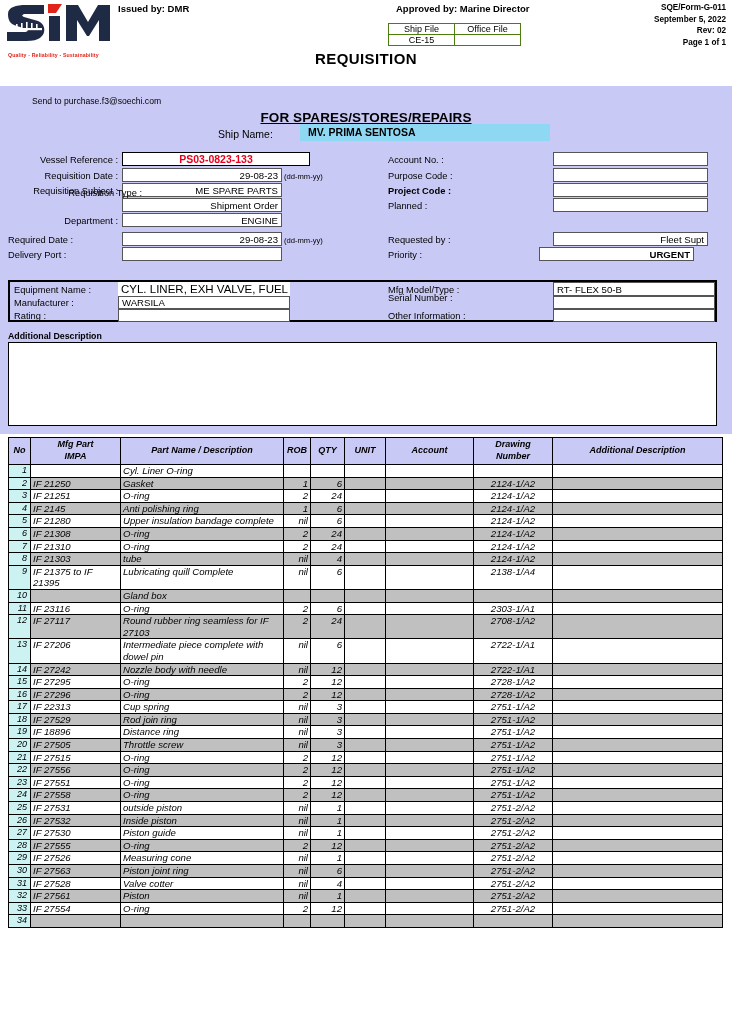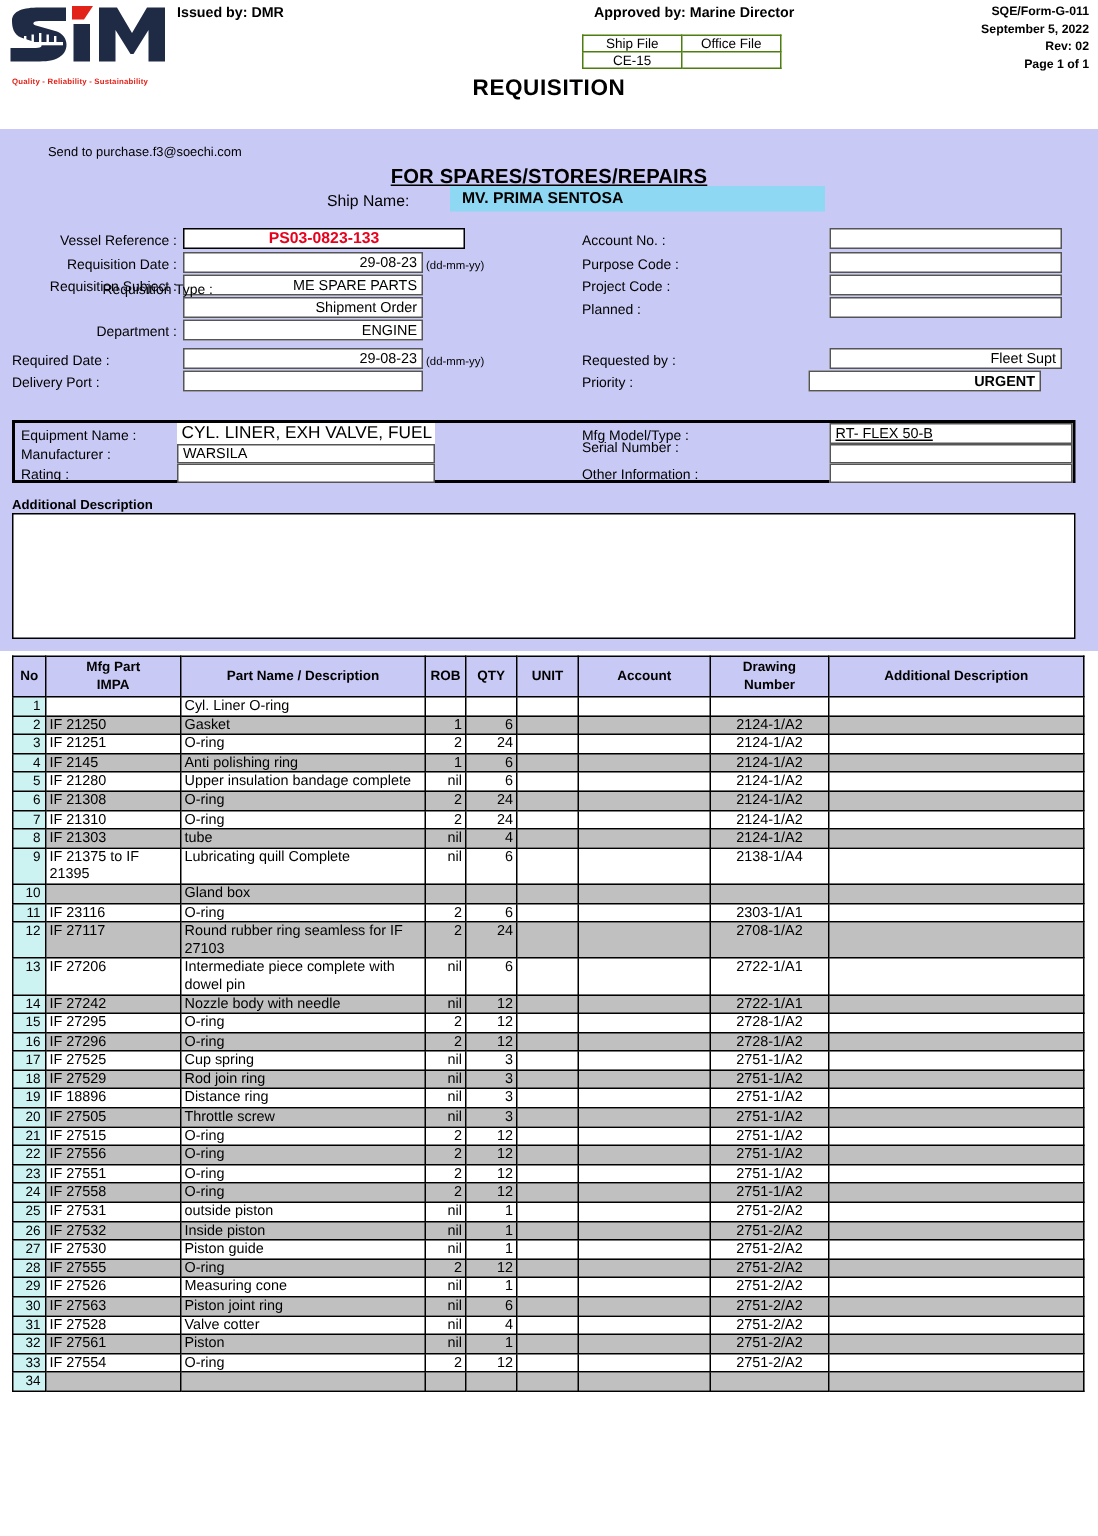--- a/index.html
+++ b/index.html
@@ -72,21 +72,21 @@
   .hint { position: absolute; font-size: 7.6px; }
 
   .eq-frame { position: absolute; left: 8px; top: 194px; width: 709px; height: 42px; border: 2px solid #000; }
   .eq-big { font-size: 11.5px !important; text-align: left !important; }
 
   .addl-title { position: absolute; left: 8px; top: 245px; font-size: 8.8px; font-weight: bold; }
   .addl-box { position: absolute; left: 8px; top: 256px; width: 709px; height: 84px; background:#fff; border: 1px solid #000; }
 
   
   .tbl-wrap { position: absolute; left: 8px; top: 437px; width: 714px; }
-  table.parts { border-collapse: collapse; width: 714px; table-layout: fixed; font-size: 9.6px; }
+  table.parts { border-collapse: collapse; width: 714px; table-layout: fixed; font-size: 9.6px; font-style: italic; }
   table.parts th, table.parts td {
     border: 1px solid #000; padding: 0 2px; vertical-align: top; line-height: 11.6px;
   }
   table.parts thead th {
     background: #C9C9F5; font-weight: bold; text-align: center; font-size: 9px;
     height: 27px; vertical-align: middle; padding: 1px;
   }
   .c-no   { width: 22px; }
   .c-mfg  { width: 90px; }
   .c-part { width: 163px; }
@@ -176,21 +176,21 @@
 
     <div class="lbl" style="left:0;top:130px;width:118px;">Department  :</div>
     <div class="ibox" style="left:122px;top:127px;width:160px;height:14px;line-height:13px;">ENGINE</div>
 
     <div class="lbl-l" style="left:388px;top:69px;">Account No.  :</div>
     <div class="ibox" style="left:553px;top:66px;width:155px;height:14px;line-height:13px;"></div>
 
     <div class="lbl-l" style="left:388px;top:85px;">Purpose Code  :</div>
     <div class="ibox" style="left:553px;top:82px;width:155px;height:14px;line-height:13px;"></div>
 
-    <div class="lbl-l" style="left:388px;top:100px;">Project Code  :</div>
+    <div class="lbl-l" style="left:388px;top:100px;font-weight:bold;">Project Code  :</div>
     <div class="ibox" style="left:553px;top:97px;width:155px;height:14px;line-height:13px;"></div>
 
     <div class="lbl-l" style="left:388px;top:115px;">Planned :</div>
     <div class="ibox" style="left:553px;top:112px;width:155px;height:14px;line-height:13px;"></div>
 
     <div class="lbl-l" style="left:8px;top:149px;">Required Date :</div>
     <div class="ibox" style="left:122px;top:146px;width:160px;height:14px;line-height:13px;">29-08-23</div>
     <div class="hint" style="left:284px;top:150px;">(dd-mm-yy)</div>
 
     <div class="lbl-l" style="left:8px;top:164px;">Delivery Port :</div>
@@ -207,21 +207,21 @@
     <div class="lbl-l" style="left:14px;top:199px;">Equipment Name :</div>
     <div class="ibox lft eq-big" style="left:118px;top:196px;width:172px;height:15px;line-height:14px;border:none;background:#fff;">CYL. LINER, EXH VALVE, FUEL INJ</div>
 
     <div class="lbl-l" style="left:14px;top:212px;">Manufacturer :</div>
     <div class="ibox lft" style="left:118px;top:210px;width:172px;height:13px;line-height:12px;">WARSILA</div>
 
     <div class="lbl-l" style="left:14px;top:225px;">Rating :</div>
     <div class="ibox lft" style="left:118px;top:223px;width:172px;height:13px;line-height:12px;"></div>
 
     <div class="lbl-l" style="left:388px;top:199px;">Mfg Model/Type :</div>
-    <div class="ibox lft" style="left:553px;top:196px;width:162px;height:14px;line-height:13px;text-decoration:underline;">RT- FLEX 50-B</div>
+    <div class="ibox lft" style="left:553px;top:196px;width:162px;height:14px;line-height:13px;">RT- FLEX 50-B</div>
 
     <div class="lbl-l" style="left:388px;top:207px;">Serial Number :</div>
     <div class="ibox lft" style="left:553px;top:210px;width:162px;height:13px;line-height:12px;"></div>
 
     <div class="lbl-l" style="left:388px;top:225px;">Other Information :</div>
     <div class="ibox lft" style="left:553px;top:223px;width:162px;height:13px;line-height:12px;"></div>
 
     <div class="addl-title">Additional Description</div>
     <div class="addl-box"></div>
   </div>
@@ -430,21 +430,21 @@
             <td class="lft">O-ring</td>
             <td class="num">2</td>
             <td class="num">12</td>
             <td class="ctr"></td>
             <td class="ctr"></td>
             <td class="ctr">2728-1/A2</td>
             <td class="lft"></td>
           </tr>
           <tr class="odd">
             <td class="no-cell">17</td>
-            <td class="lft">IF 27525</td>
+            <td class="lft">IF 22313</td>
             <td class="lft">Cup spring</td>
             <td class="num">nil</td>
             <td class="num">3</td>
             <td class="ctr"></td>
             <td class="ctr"></td>
             <td class="ctr">2751-1/A2</td>
             <td class="lft"></td>
           </tr>
           <tr class="even">
             <td class="no-cell">18</td>

